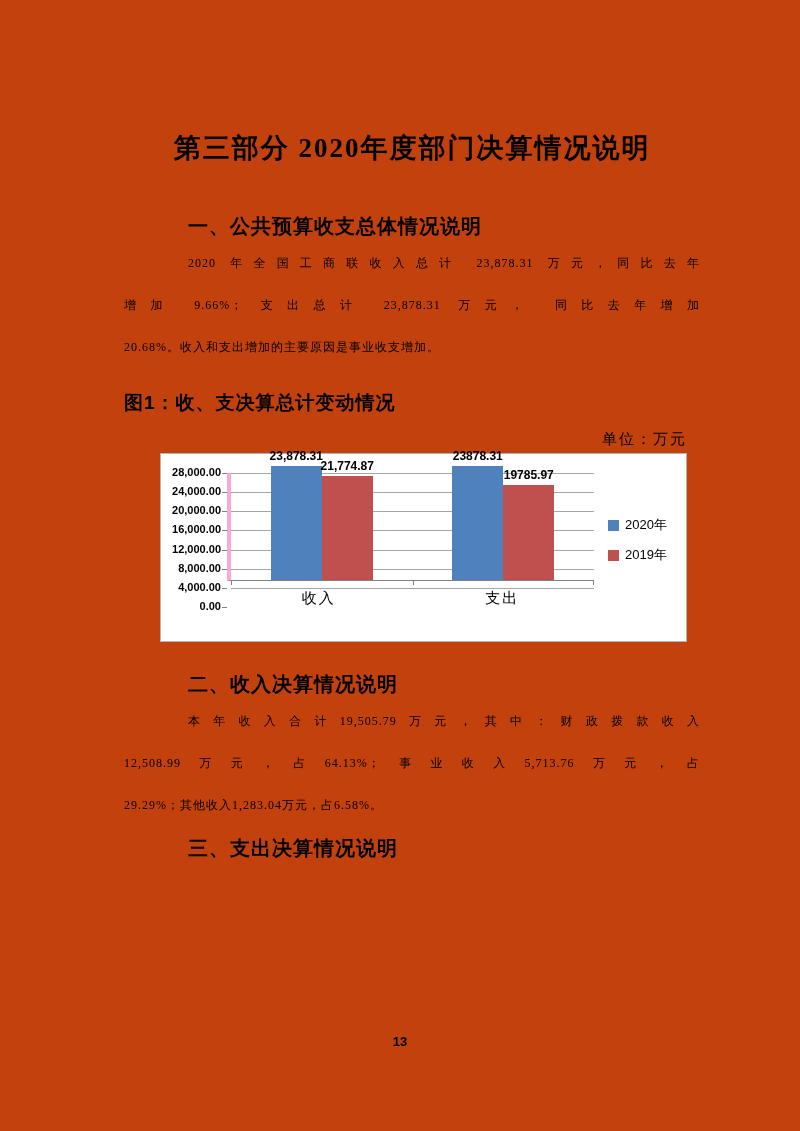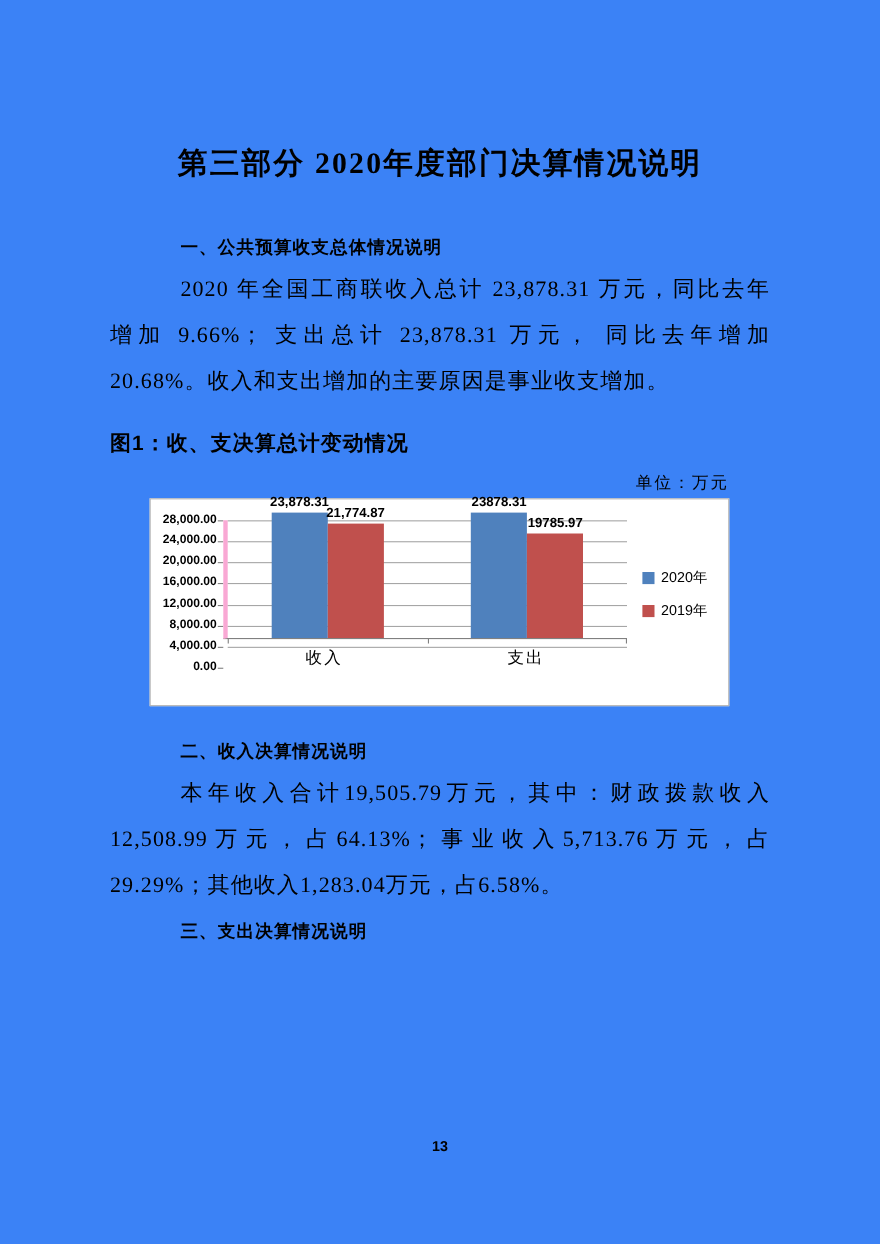--- a/index.html
+++ b/index.html
@@ -1,51 +1,52 @@
 <!DOCTYPE html>
 <html><head>
 <meta charset="utf-8">
 <style>
   * { margin: 0; padding: 0; box-sizing: border-box; }
   html, body { background: #888; }
   .page {
     position: relative;
     width: 800px; height: 1131px;
     margin: 0 auto;
-    background: #3b82f6;
+    background: #c2410c;
     overflow: hidden;
     font-family: "Liberation Serif", serif;
     color: #000;
+    padding-left: 24px;
   }
   .content { padding: 0 100px; }
 
   .doc-title {
     margin-top: 130px;
     text-align: center;
     font-family: "Liberation Serif", serif;
     font-size: 27px;
     font-weight: bold;
     letter-spacing: 2px;
     white-space: nowrap;
   }
 
   .sec-heading {
     margin-top: 44px;
     padding-left: 64px;
     font-family: "Liberation Sans", sans-serif;
-    font-size: 16px;
+    font-size: 20px;
     font-weight: bold;
     letter-spacing: 1px;
     line-height: 32px;
   }
   .sec-heading.tight { margin-top: 26px; }
   .sec-heading.tighter { margin-top: 6px; }
 
   .para-line {
-    font-size: 20px;
+    font-size: 12px;
     line-height: 42px;
     letter-spacing: 1px;
     text-align: justify;
     text-align-last: justify;
     white-space: nowrap;
   }
   .para-line.first { text-indent: 64px; }
   .para-line.last { text-align-last: left; white-space: normal; }
 
   .fig-title {

